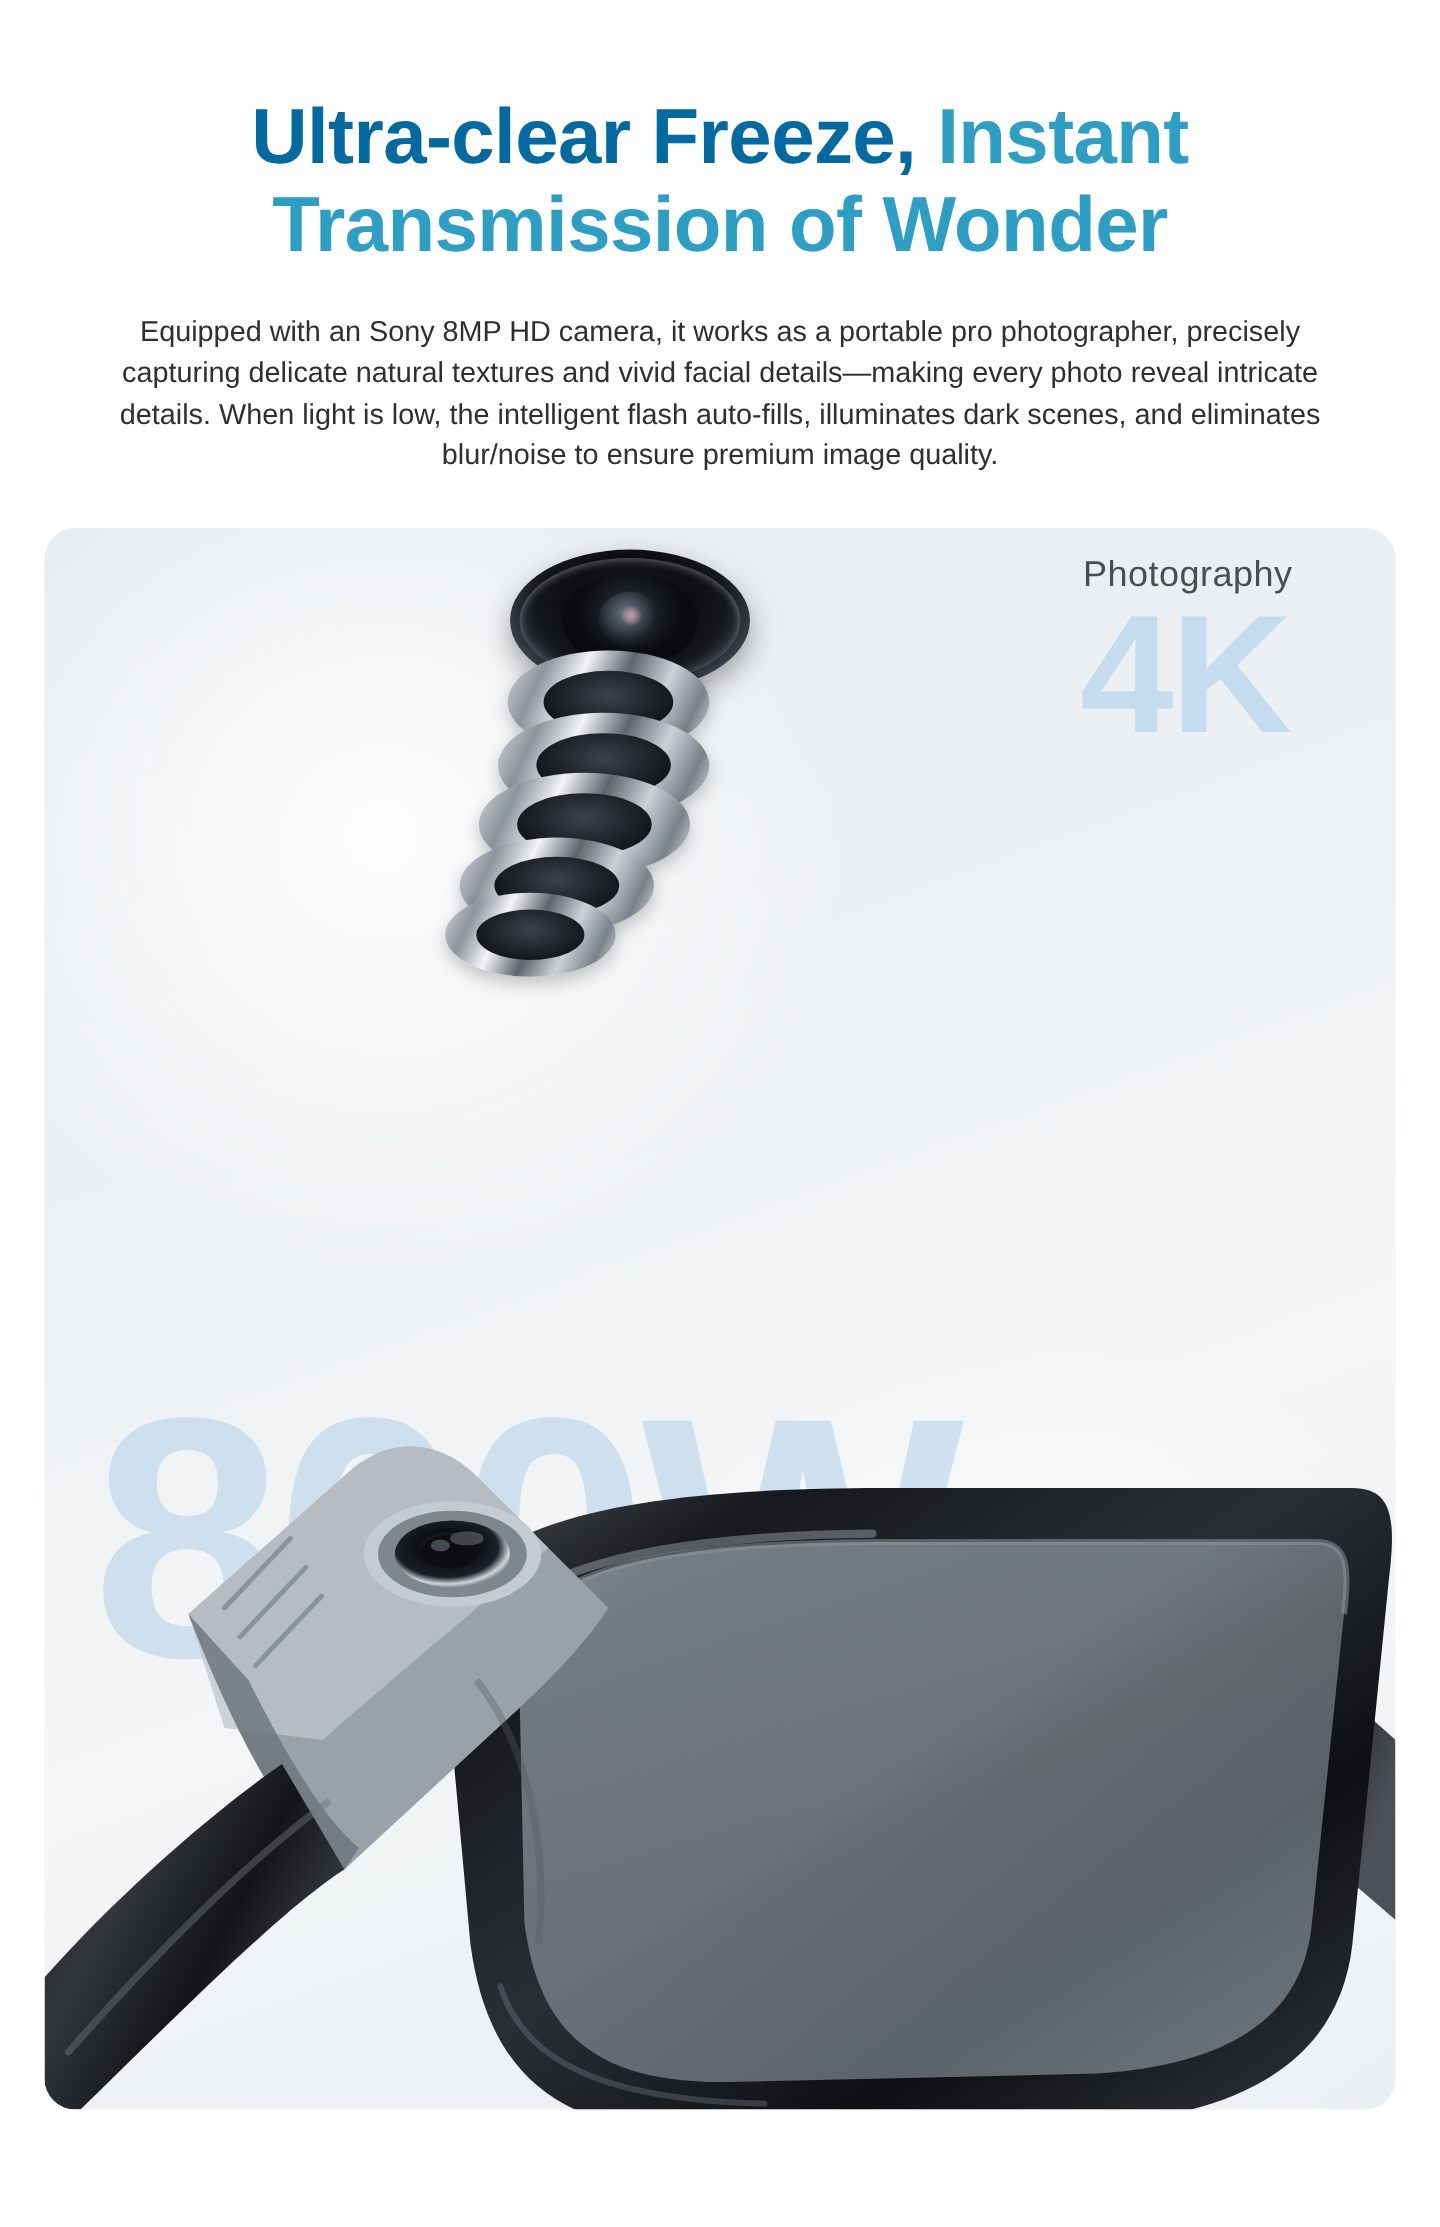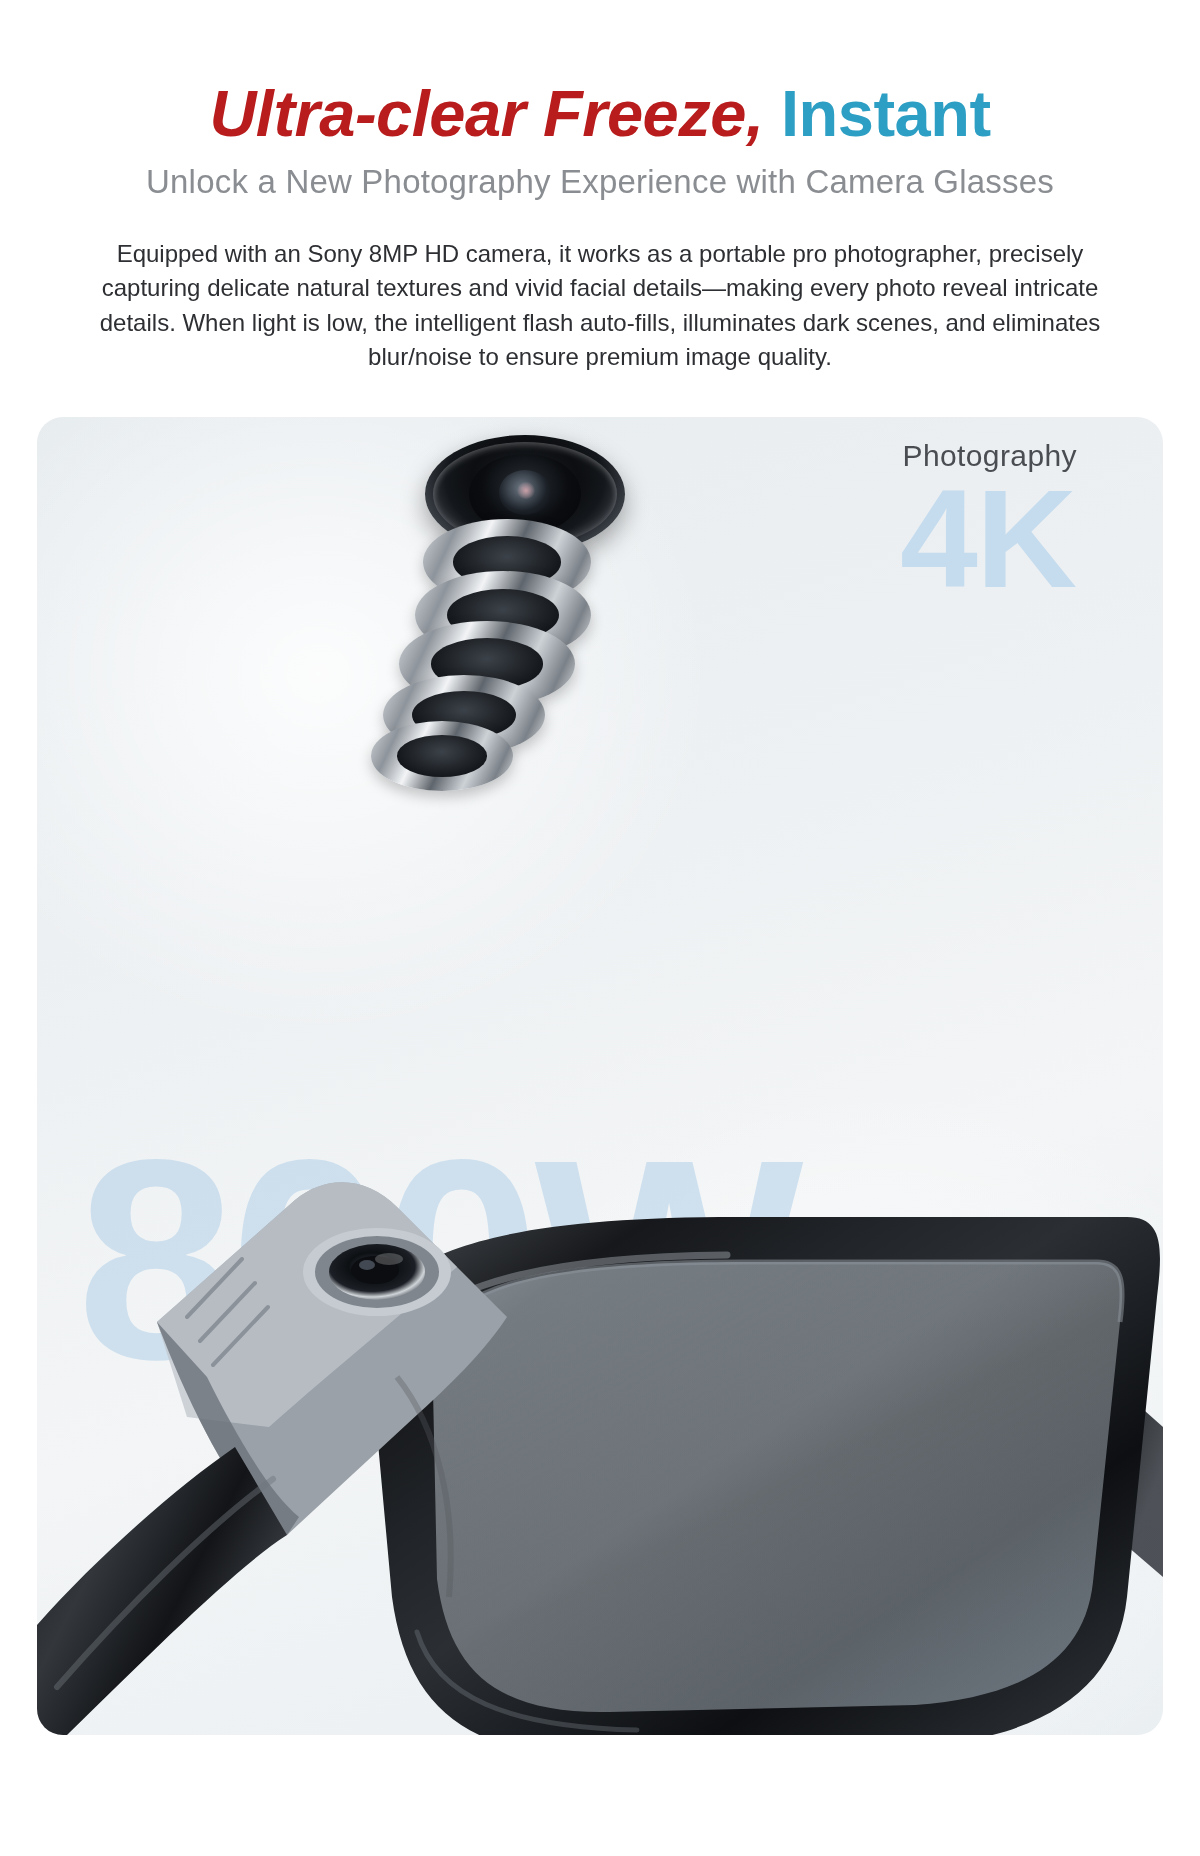--- a/index.html
+++ b/index.html
@@ -28,21 +28,21 @@
     text-align: center;
   }
   .headline {
     font-size: 65px;
     font-weight: bold;
     line-height: 1.12;
     letter-spacing: -0.5px;
     margin: 0 auto;
     width: 1080px;
   }
-  .headline .seg-a { color: #b91c1c; font-style: italic; }
+  .headline .seg-a { color: #0369a1; }
   .headline .seg-b { color: #2e9fc4; }
   .headline .line2 { display: block; }
 
   .subhead {
     margin: 12px auto 0;
     font-size: 33px;
     color: #8a8d91;
     font-weight: 400;
     letter-spacing: 0.2px;
   }
@@ -173,22 +173,22 @@
   .sr { position: absolute; width: 1px; height: 1px; overflow: hidden; clip: rect(0 0 0 0); }
 </style>
 </head>
 <body>
 
 <div class="page">
 
   <div class="header">
     <h1 class="headline">
       <span class="seg-a">Ultra-clear Freeze, </span><span class="seg-b">Instant</span>
+      <span class="line2 seg-b">Transmission of Wonder</span>
     </h1>
-    <div class="subhead">Unlock a New Photography Experience with Camera Glasses</div>
     <p class="body-copy">Equipped with an Sony 8MP HD camera, it works as a portable pro photographer, precisely capturing delicate natural textures and vivid facial details—making every photo reveal intricate details. When light is low, the intelligent flash auto-fills, illuminates dark scenes, and eliminates blur/noise to ensure premium image quality.</p>
   </div>
 
   <div class="hero">
     <div class="light-1"></div>
     <div class="light-2"></div>
 
     <div class="wm-800w">800W</div>
 
     <svg class="glasses" viewBox="0 0 1126 1318" aria-hidden="true">

